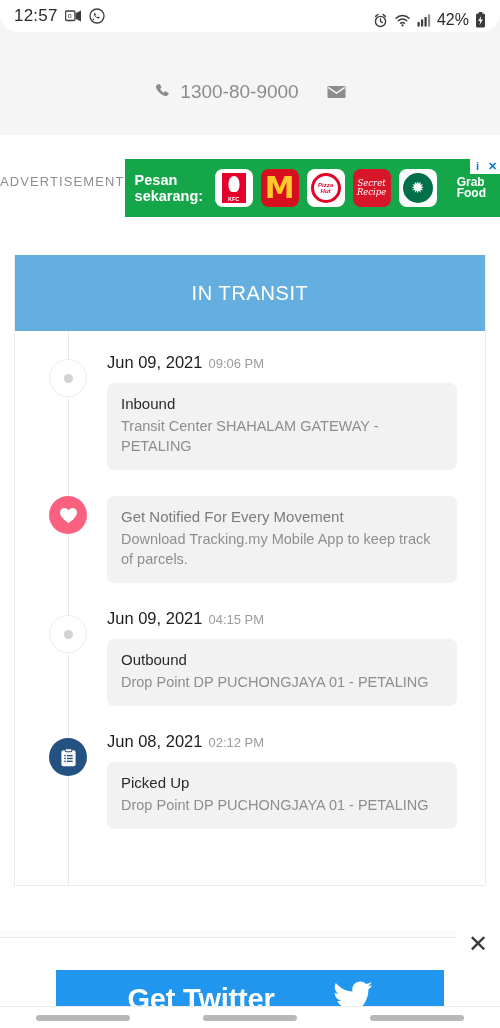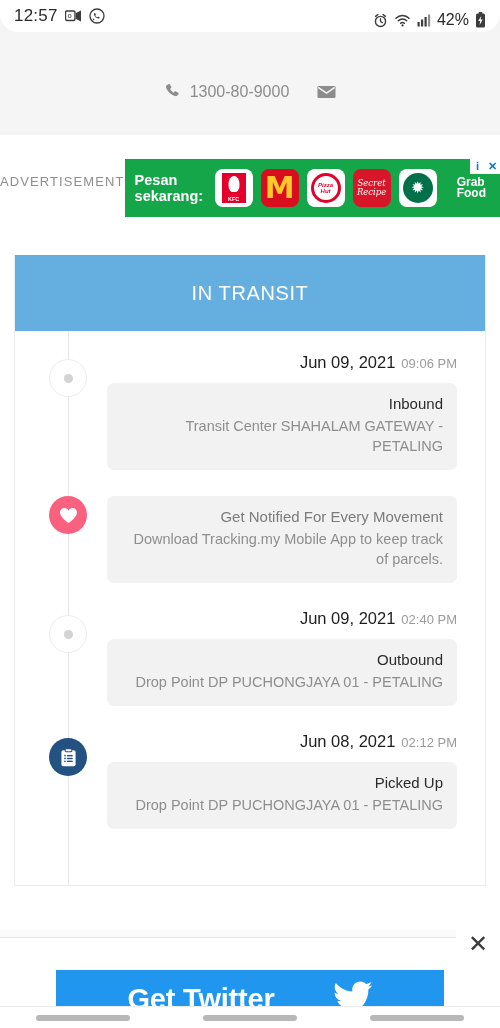--- a/index.html
+++ b/index.html
@@ -80,21 +80,21 @@
     align-items: center;
     justify-content: center;
     gap: 28px;
     padding-top: 16px;
   }
   .contact-item {
     display: flex;
     align-items: center;
     gap: 9px;
     color: #8c8c8c;
-    font-size: 16px;
+    font-size: 19px;
   }
   .contact-item svg { display: block; }
 
   
   .ad-wrap {
     background: #ffffff;
     padding-top: 24px;
     display: flex;
     flex-direction: row;
     align-items: center;
@@ -202,21 +202,20 @@
   }
   .ad-badge-x { color: #0a77d5; }
 
   
   .card {
     margin: 38px 14px 0 14px;
     background: #ffffff;
     border: 1px solid #ececec;
     border-top: none;
     min-height: 560px;
-    text-align: right;
   }
   .card-header {
     background: #64afe0;
     height: 76px;
     display: flex;
     align-items: center;
     justify-content: center;
     color: #ffffff;
     font-size: 20px;
     letter-spacing: 0.6px;
@@ -536,21 +535,21 @@
             </div>
           </div>
         </div>
 
         <div class="tl-item">
           <div class="tl-marker plain">
               <span class="dot"></span>
             </div>
           <div class="tl-body">
             <div class="tl-date">
-              <span>Jun 09, 2021</span><span class="tl-time">02:40 PM</span>
+              <span>Jun 09, 2021</span><span class="tl-time">04:15 PM</span>
             </div>
             <div class="tl-box">
               <div class="tl-title">Outbound</div>
               <div class="tl-sub">Drop Point DP PUCHONGJAYA 01 - PETALING</div>
             </div>
           </div>
         </div>
 
         <div class="tl-item">
           <div class="tl-marker clip">

